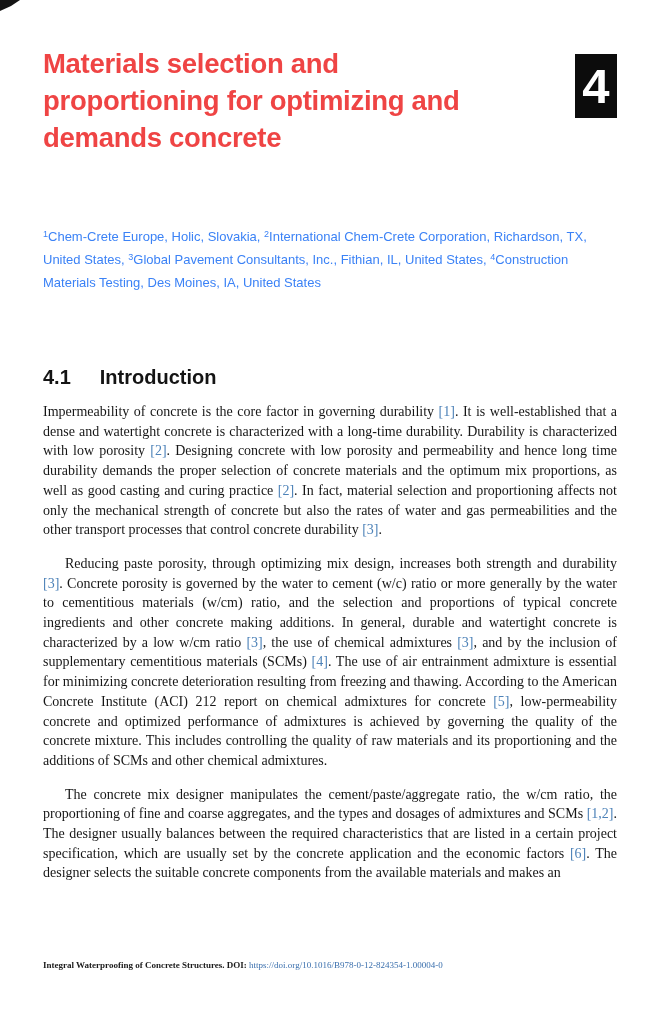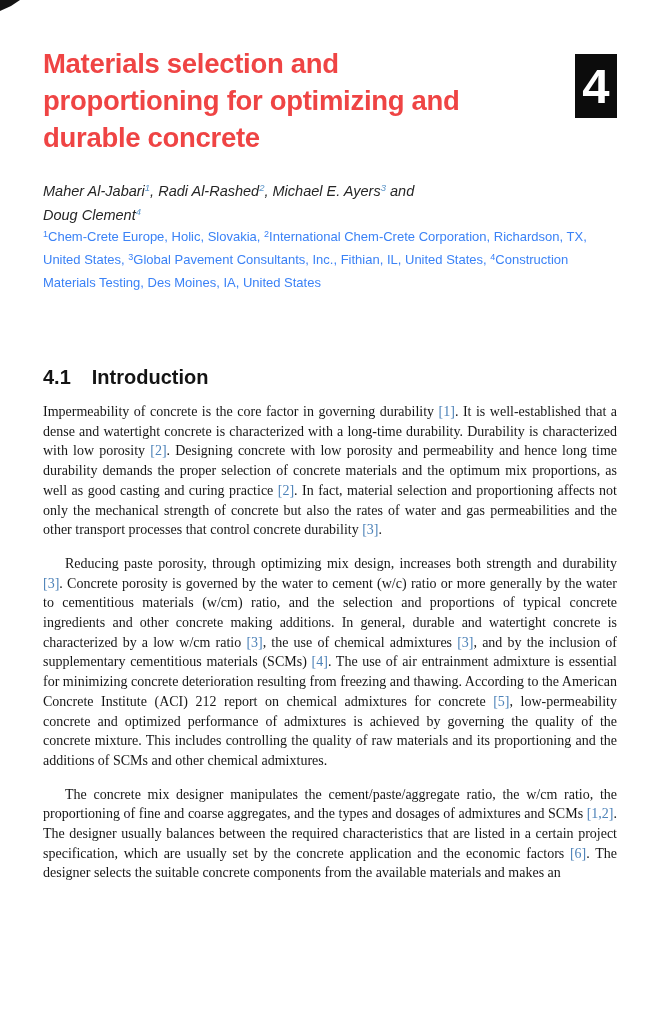--- a/index.html
+++ b/index.html
@@ -65,21 +65,21 @@
     color: #5b94c8; font-style: italic;
   }
 
   .section-heading {
     position: absolute; left: 43px; top: 365px;
     font-family: "Liberation Sans", sans-serif;
     font-weight: bold;
     font-size: 20px; line-height: 24px;
     color: #141414;
   }
-  .section-heading .sec-num { margin-right: 21px; }
+  .section-heading .sec-num { margin-right: 29px; }
 
   .body-text {
     position: absolute; left: 43px; top: 402px; width: 574px;
     font-size: 14px; line-height: 19.7px;
     text-align: justify;
     color: #161616;
   }
   .body-text p { margin: 0; }
   .body-text p.indent { text-indent: 22px; margin-top: 14px; }
 
@@ -102,40 +102,37 @@
 </head>
 <body>
 
 <div class="page">
 
   <div class="scan-artifact"></div>
 
   <div class="title-block">
       <div>Materials selection and</div>
       <div>proportioning for optimizing and</div>
-      <div>durable concrete</div>
+      <div>demands concrete</div>
     </div>
 
   <div class="chapter-box">
     <span>4</span>
   </div>
 
-  <div class="authors">
-      <div><span>Maher Al-Jabari</span><span class="supcite">1</span><span>, Radi Al-Rashed</span><span class="supcite">2</span><span>, Michael E. Ayers</span><span class="supcite">3</span><span> and</span></div>
-      <div><span>Doug Clement</span><span class="supcite">4</span></div>
-    </div>
 
   <div class="affiliations"><span class="sup">1</span><span>Chem-Crete Europe, Holic, Slovakia, </span><span class="sup">2</span><span>International Chem-Crete Corporation, Richardson, TX, United States, </span><span class="sup">3</span><span>Global Pavement Consultants, Inc., Fithian, IL, United States, </span><span class="sup">4</span><span>Construction Materials Testing, Des Moines, IA, United States</span></div>
 
   <div class="section-heading">
     <span class="sec-num">4.1</span><span>Introduction</span>
   </div>
 
   <div class="body-text" id="paragraphs">
       <p class="para"><span>Impermeability of concrete is the core factor in governing durability </span><a class="cite" href="#">[1]</a><span>. It is well-established that a dense and watertight concrete is characterized with a long-time durability. Durability is characterized with low porosity </span><a class="cite" href="#">[2]</a><span>. Designing concrete with low porosity and permeability and hence long time durability demands the proper selection of concrete materials and the optimum mix proportions, as well as good casting and curing practice </span><a class="cite" href="#">[2]</a><span>. In fact, material selection and proportioning affects not only the mechanical strength of concrete but also the rates of water and gas permeabilities and the other transport processes that control concrete durability </span><a class="cite" href="#">[3]</a><span>.</span></p>
       <p class="para indent"><span>Reducing paste porosity, through optimizing mix design, increases both strength and durability </span><a class="cite" href="#">[3]</a><span>. Concrete porosity is governed by the water to cement (w/c) ratio or more generally by the water to cementitious materials (w/cm) ratio, and the selection and proportions of typical concrete ingredients and other concrete making additions. In general, durable and watertight concrete is characterized by a low w/cm ratio </span><a class="cite" href="#">[3]</a><span>, the use of chemical admixtures </span><a class="cite" href="#">[3]</a><span>, and by the inclusion of supplementary cementitious materials (SCMs) </span><a class="cite" href="#">[4]</a><span>. The use of air entrainment admixture is essential for minimizing concrete deterioration resulting from freezing and thawing. According to the American Concrete Institute (ACI) 212 report on chemical admixtures for concrete </span><a class="cite" href="#">[5]</a><span>, low-permeability concrete and optimized performance of admixtures is achieved by governing the quality of the concrete mixture. This includes controlling the quality of raw materials and its proportioning and the additions of SCMs and other chemical admixtures.</span></p>
       <p class="para indent"><span>The concrete mix designer manipulates the cement/paste/aggregate ratio, the w/cm ratio, the proportioning of fine and coarse aggregates, and the types and dosages of admixtures and SCMs </span><a class="cite" href="#">[1,2]</a><span>. The designer usually balances between the required characteristics that are listed in a certain project specification, which are usually set by the concrete application and the economic factors </span><a class="cite" href="#">[6]</a><span>. The designer selects the suitable concrete components from the available materials and makes an</span></p>
     </div>
 
   <div class="footer">
+    <div><span class="bold">Integral Waterproofing of Concrete Structures. DOI: </span><a class="doi" href="#">https://doi.org/10.1016/B978-0-12-824354-1.00004-0</a></div>
   </div>
 
 </div>
 
 </body></html>

